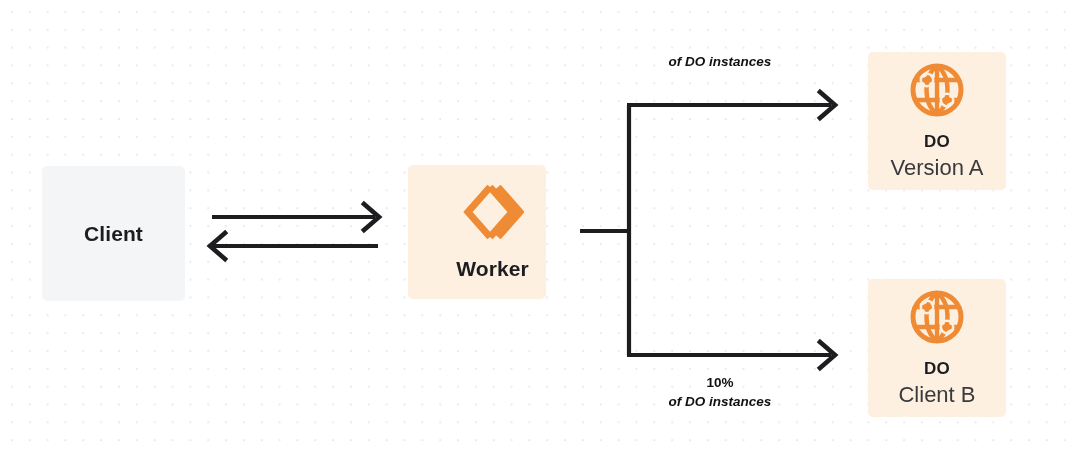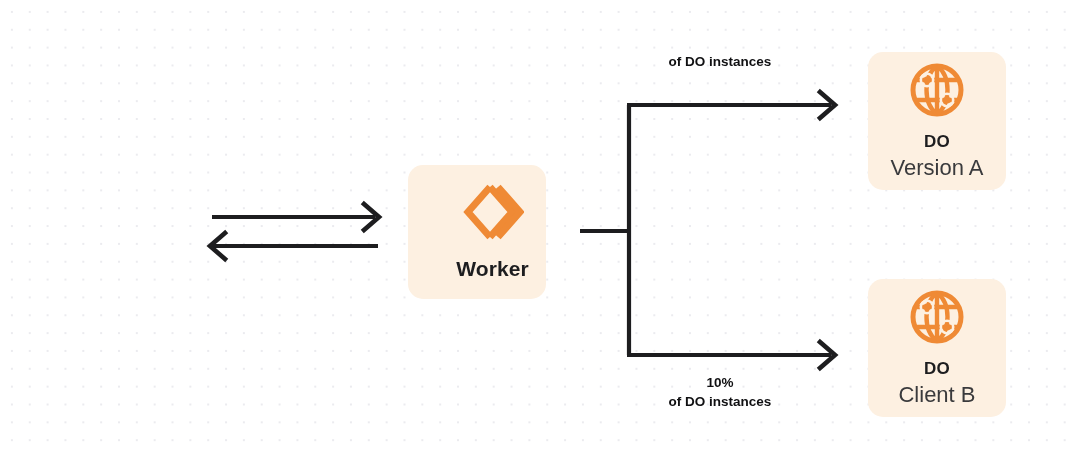--- a/index.html
+++ b/index.html
@@ -18,21 +18,21 @@
     font-family: "Liberation Sans", sans-serif;
     overflow: hidden;
   }
 
   .node {
     position: absolute;
     display: flex;
     flex-direction: column;
     align-items: center;
     justify-content: center;
-    border-radius: 15px;
+    border-radius: 5px;
     box-sizing: border-box;
   }
 
   .node-client {
     left: 42px;
     top: 166px;
     width: 143px;
     height: 135px;
     background: #f4f5f7;
   }
@@ -91,21 +91,21 @@
   .edge-label {
     position: absolute;
     text-align: center;
     font-size: 13.5px;
     font-weight: bold;
     color: #101012;
     line-height: 1.42;
     white-space: nowrap;
   }
   .edge-label .pct { display: block; }
-  .edge-label .cap { display: block; }
+  .edge-label .cap { display: block; font-style: italic; }
 
   #wires {
     position: absolute;
     left: 0;
     top: 0;
     width: 1072px;
     height: 452px;
     overflow: visible;
   }
 </style>
@@ -135,20 +135,23 @@
       <line x1="627" y1="105" x2="831" y2="105" stroke="#1d1d1f" stroke-width="4.2" stroke-linecap="butt"></line>
       <polyline points="820,92 835,105 820,118" fill="none" stroke="#1d1d1f" stroke-width="4.6" stroke-linecap="square" stroke-linejoin="miter"></polyline>
     </g>
 
     <g>
       <line x1="627" y1="355" x2="831" y2="355" stroke="#1d1d1f" stroke-width="4.2" stroke-linecap="butt"></line>
       <polyline points="820,342 835,355 820,368" fill="none" stroke="#1d1d1f" stroke-width="4.6" stroke-linecap="square" stroke-linejoin="miter"></polyline>
     </g>
   </svg>
 
+  <div class="node node-client">
+    <span class="node-title">Client</span>
+  </div>
 
   <div class="node node-worker">
     <span class="icon-wrap">
       <svg width="62" height="58" viewBox="0 0 62 58">
 
         <path d="M 28 4 L 6 29 L 28 54" fill="none" stroke="#ef8a35" stroke-width="7" stroke-linejoin="miter" stroke-linecap="butt"></path>
         <path d="M 28 4 L 50 29 L 28 54" fill="none" stroke="#ef8a35" stroke-width="7" stroke-linejoin="miter" stroke-linecap="butt"></path>
 
         <path d="M 36 4 L 58 29 L 36 54" fill="none" stroke="#ef8a35" stroke-width="7" stroke-linejoin="miter" stroke-linecap="butt"></path>
       </svg>

